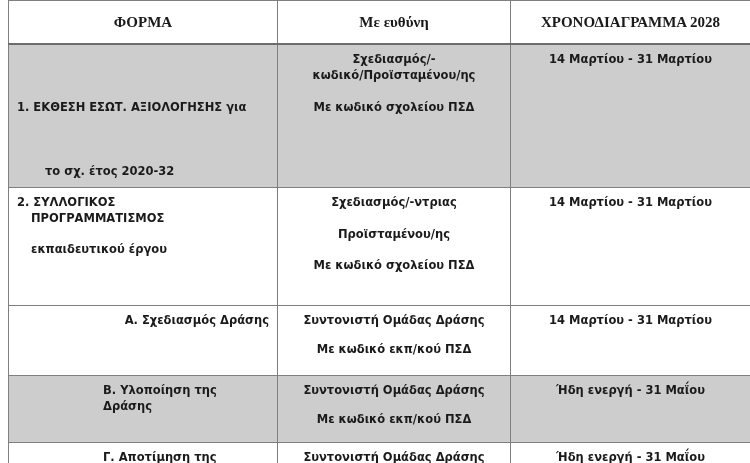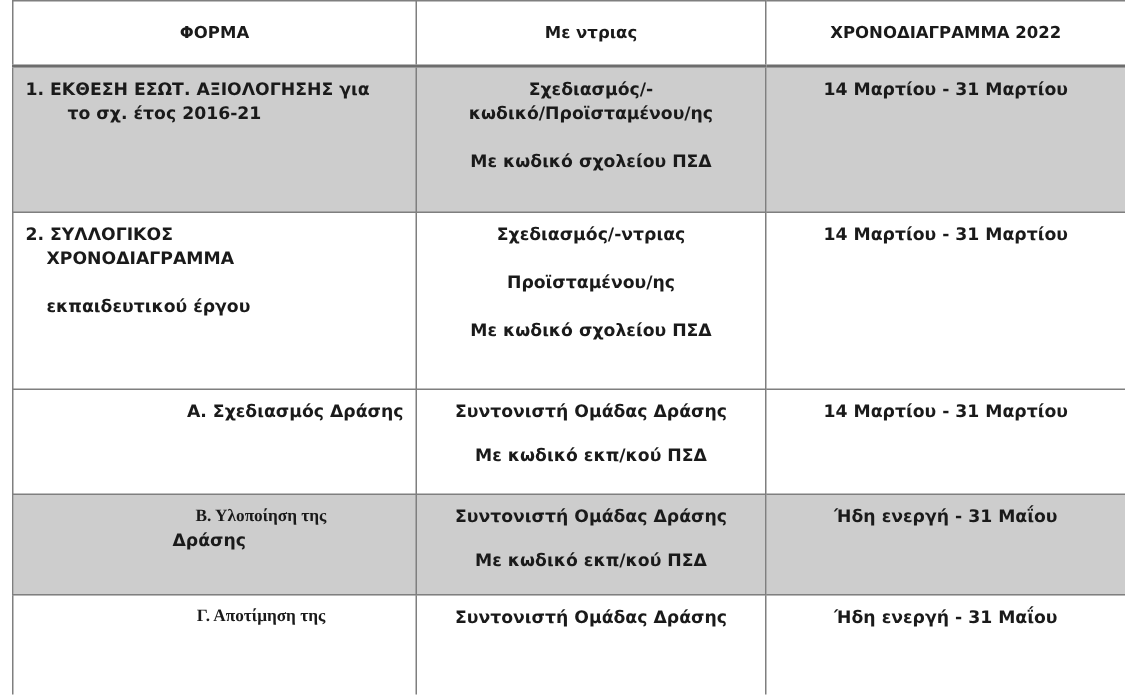--- a/index.html
+++ b/index.html
@@ -46,22 +46,23 @@
   }
 
   
   tr.head th {
     background: #ffffff;
     text-align: center;
     height: 30px;
     padding-top: 6px;
     padding-bottom: 6px;
     vertical-align: middle;
-    font-size: 11px;
+    font-size: 15px;
     border-bottom: 2px solid #6d6d6d;
+    font-family: Liberation Serif, serif;
   }
 
   
   tr.shaded td { background: #cdcdcd; }
   tr.plainrow td { background: #ffffff; }
 
   
   tr.r1 td { height: 82px; }
   tr.r2 td { height: 103px; }
   tr.r3 td { height: 40px; }
@@ -70,29 +71,30 @@
   tr.r6 td { height: 57px; }
 
   
   .c-left   { text-align: left; }
   .c-center { text-align: center; }
   .c-right  { text-align: right; }
 
   .indent-hang {
     padding-left: 14px;
     text-indent: -14px;
+    margin-top: 48px;
   }
 
   .sub-label {
     display: block;
     text-align: left;
     padding-left: 86px;
   }
-  .sub-label .first { display: block; text-align: center; padding-right: 24px; font-family: Liberation Serif, serif; }
-  .sub-label .second { display: block; text-align: left; margin-left: 12px; }
+  .sub-label .first { display: block; padding-right: 24px; }
+  .sub-label .second { display: block; text-align: left; }
 
   .line {
     display: block;
   }
   .line.gap {
     margin-top: 16px;
   }
   .line.gap-sm {
     margin-top: 13px;
   }
@@ -110,46 +112,46 @@
   <table class="plan">
     <colgroup>
       <col class="c1">
         <col class="c2">
         <col class="c3">
     </colgroup>
 
     <thead>
       <tr class="head">
         <th class="c-center">ΦΟΡΜΑ</th>
-        <th class="c-center">Με ντριας</th>
-        <th class="c-center">ΧΡΟΝΟΔΙΑΓΡΑΜΜΑ 2022</th>
+        <th class="c-center">Με ευθύνη</th>
+        <th class="c-center">ΧΡΟΝΟΔΙΑΓΡΑΜΜΑ 2028</th>
       </tr>
     </thead>
 
     <tbody>
 
       <tr class="shaded r1">
         <td class="c-left">
           <span class="line indent-hang">1. ΕΚΘΕΣΗ ΕΣΩΤ. ΑΞΙΟΛΟΓΗΣΗΣ για</span>
-          <span class="line indent-hang" style="padding-left:28px;text-indent:0;">το σχ. έτος 2016-21</span>
+          <span class="line indent-hang" style="padding-left:28px;text-indent:0;">το σχ. έτος 2020-32</span>
         </td>
         <td class="c-center">
           <span class="line">Σχεδιασμός/-</span>
           <span class="line">κωδικό/Προϊσταμένου/ης</span>
           <span class="line gap">Με κωδικό σχολείου ΠΣΔ</span>
         </td>
         <td class="c-center">
           <span class="line">14 Μαρτίου - 31 Μαρτίου</span>
         </td>
       </tr>
 
       <tr class="plainrow r2">
         <td class="c-left">
           <span class="line">2. ΣΥΛΛΟΓΙΚΟΣ</span>
-          <span class="line" style="padding-left:14px;">ΧΡΟΝΟΔΙΑΓΡΑΜΜΑ</span>
+          <span class="line" style="padding-left:14px;">ΠΡΟΓΡΑΜΜΑΤΙΣΜΟΣ</span>
           <span class="line" style="padding-left:14px;margin-top:16px;">εκπαιδευτικού έργου</span>
         </td>
         <td class="c-center">
           <span class="line">Σχεδιασμός/-ντριας</span>
           <span class="line gap">Προϊσταμένου/ης</span>
           <span class="line gap">Με κωδικό σχολείου ΠΣΔ</span>
         </td>
         <td class="c-center">
           <span class="line">14 Μαρτίου - 31 Μαρτίου</span>
         </td>

